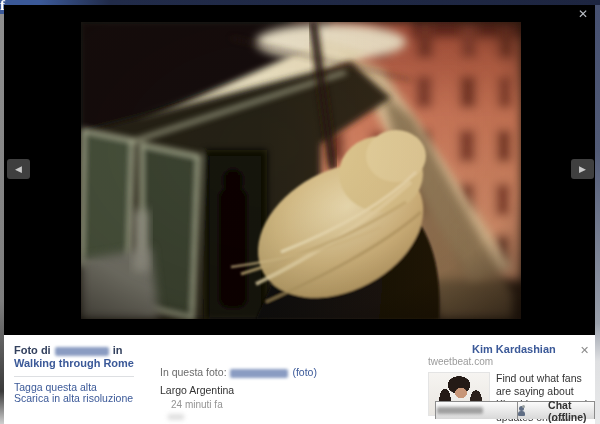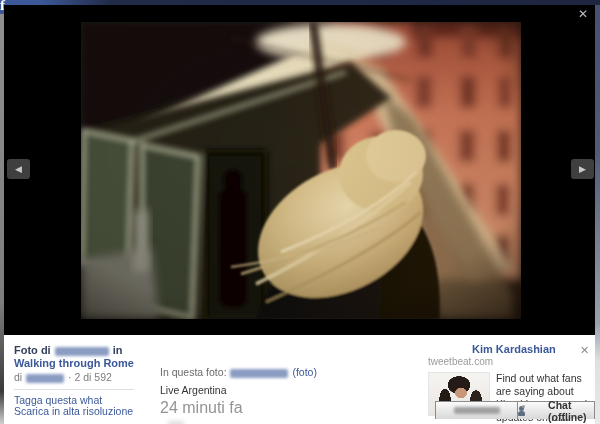--- a/index.html
+++ b/index.html
@@ -41,21 +41,21 @@
   #byline { color:#7d7d7d; font-size:10.5px; margin-top:1px; }
   #divider { margin-top:6px; width:120px; border-top:1px solid #dddfe2; }
   #actions { list-style:none; margin-top:5px; }
   #actions li { line-height:10.7px; }
   #actions a { color:#3b5998; text-decoration:none; font-size:10.5px; cursor:pointer; }
 
   #col-mid { left:156px; top:11px; width:180px; }
   #tagged-line { color:#6b6b6b;margin-top:20px; }
   #tagged-line a { color:#3b5998; text-decoration:none; }
   #location { color:#333; margin-top:6px; }
-  #timestamp { color:#949494; margin-top:3px; font-size:16px; }
+  #timestamp { color:#949494; margin-top:3px; font-size:10px;margin-left:11px; }
   #smudge { margin-top:4px; margin-left:8px; width:16px; height:6px; background:#c5c5c5;
     filter:blur(2px); opacity:.55; }
 
   #col-ad { left:424px; top:8px; width:160px; }
   #ad-title { font-weight:bold; color:#3b5998; font-size:11px; text-decoration:none;margin-left:44px; }
   #ad-domain { color:#9b9b9b; font-size:10px; margin-top:1px; }
   #ad-close { position:absolute; left:152px; top:1px; color:#8a8a8a; font-size:11px; cursor:pointer; }
   #ad-body-row { margin-top:5px; }
   #ad-img { float:left; width:62px; height:44px; margin-right:6px; border:1px solid #e4e4e4;
     background:
@@ -64,21 +64,21 @@
       radial-gradient(ellipse 18px 14px at 30px 12px,#241a16 62%,rgba(0,0,0,0) 63%),
       radial-gradient(ellipse 9px 16px  at 16px 26px,#241a16 62%,rgba(0,0,0,0) 63%),
       radial-gradient(ellipse 9px 14px  at 47px 26px,#2c211c 62%,rgba(0,0,0,0) 63%),
       linear-gradient(#f6f4f1,#e9e6e1); }
   #ad-body { overflow:hidden; color:#333; font-size:10.5px; line-height:13px; width:92px; }
 
   
   #chatbar { left:435px; top:401px; height:18px; display:flex; }
   .chat-tab { height:18px; border:1px solid #8c8c8c; border-bottom:none;
     background:linear-gradient(#fbfbfb,#d8d8d8); display:flex; align-items:center;
-    justify-content:center; cursor:pointer;gap:20px; }
+    cursor:pointer;gap:20px; }
   #group-tab { width:82px; border-right:none; }
   #chat-tab { width:78px; font-weight:bold; font-size:10.5px; color:#333; }
   #chat-person { display:inline-block; width:10px; height:11px; position:relative; margin-right:3px; }
   #chat-person .head { position:absolute; left:1px; top:1px; width:5px; height:5px;
     border-radius:50%; background:#5f6d84; }
   #chat-person .body { position:absolute; left:0px; top:6px; width:7px; height:5px;
     border-radius:3px 3px 1px 1px; background:#5f6d84; }
   #chat-person .dot { position:absolute; right:0; top:0; width:3px; height:3px;
     border-radius:50%; background:#9aa09f; }
 </style>
@@ -211,41 +211,35 @@
 
   <div id="panel" class="abs">
 
     <div id="col-left" class="abs">
       <div id="photo-title">
         <span>Foto di</span>
         <span class="redact" style="width:54px"></span>
         <span>in</span>
         <a href="#">Walking through Rome</a>
       </div>
-      <div id="byline">
-        <span>di</span>
-        <span class="redact" style="width:38px"></span>
-        <span>·</span>
-        <span>2 di 592</span>
-      </div>
       <div id="divider"></div>
       <ul id="actions">
-        <li><a href="#">Tagga questa what</a></li>
+        <li><a href="#">Tagga questa alta</a></li>
         <li><a href="#">Scarica in alta risoluzione</a></li>
 
       </ul>
     </div>
 
     <div id="col-mid" class="abs">
       <div id="tagged-line">
         <span>In questa foto:</span>
         <span class="redact" style="width:58px"></span>
         <a href="#">(foto)</a>
       </div>
-      <div id="location">Live Argentina</div>
+      <div id="location">Largo Argentina</div>
       <div id="timestamp">24 minuti fa</div>
       <div id="smudge"></div>
     </div>
 
     <div id="col-ad" class="abs">
       <a href="#" id="ad-title">Kim Kardashian</a>
       <span id="ad-close">✕</span>
       <div id="ad-domain">tweetbeat.com</div>
       <div id="ad-body-row">
         <div id="ad-img"></div>

